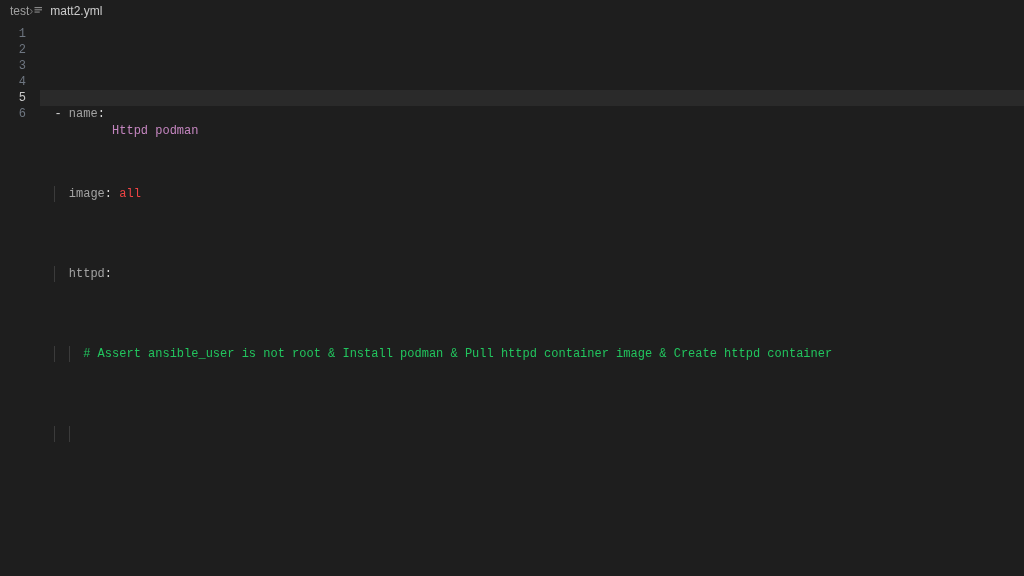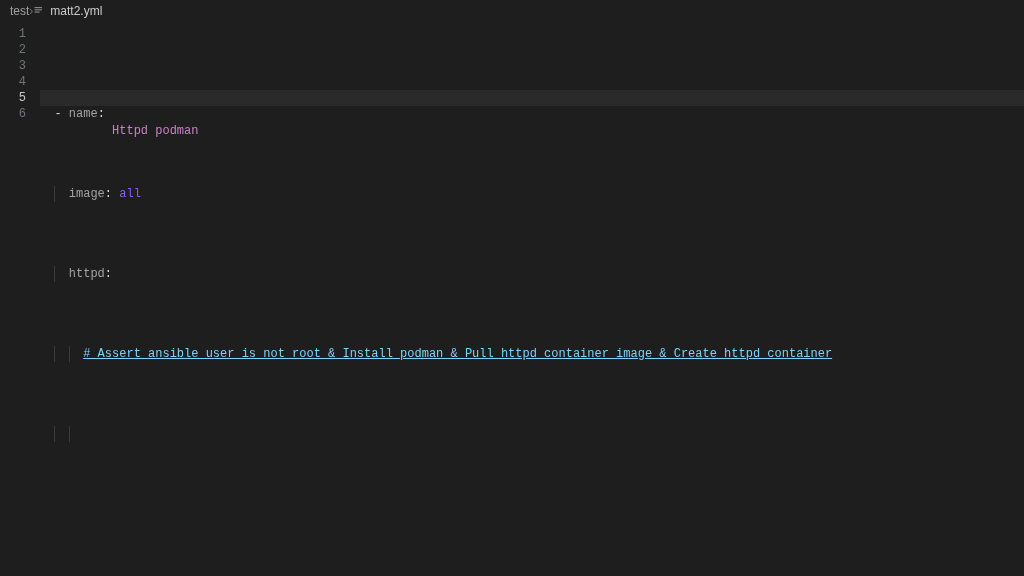--- a/index.html
+++ b/index.html
@@ -62,22 +62,22 @@
   .indent-guide {
     display: inline-block;
     border-left: 1px solid #3b3b3b;
     height: 16px;
     margin-right: -1px;
   }
   .tok-dash   { color: #d4d4d4; }
   .tok-keygrn { color: #a3a3a3; }
   .tok-colon  { color: #d4d4d4; }
   .tok-str    { color: #c586c0; margin-top: 34px; }
-  .tok-val    { color: #8b5cf6; }
-  .tok-comment{ color: #7dd3fc; text-decoration: underline; }
+  .tok-val    { color: #ef4444; }
+  .tok-comment{ color: #22c55e; }
   .sp { display: inline-block; }
 </style>
 </head>
 <body>
 
 <div class="breadcrumb">
   <span>test</span>
   <span class="sep">›</span>
   <span class="file">
     <span class="file-icon">

